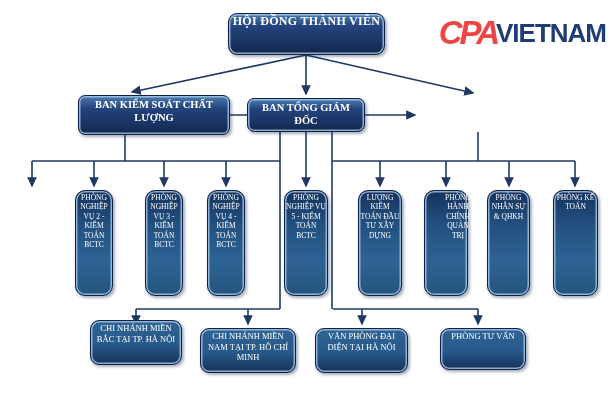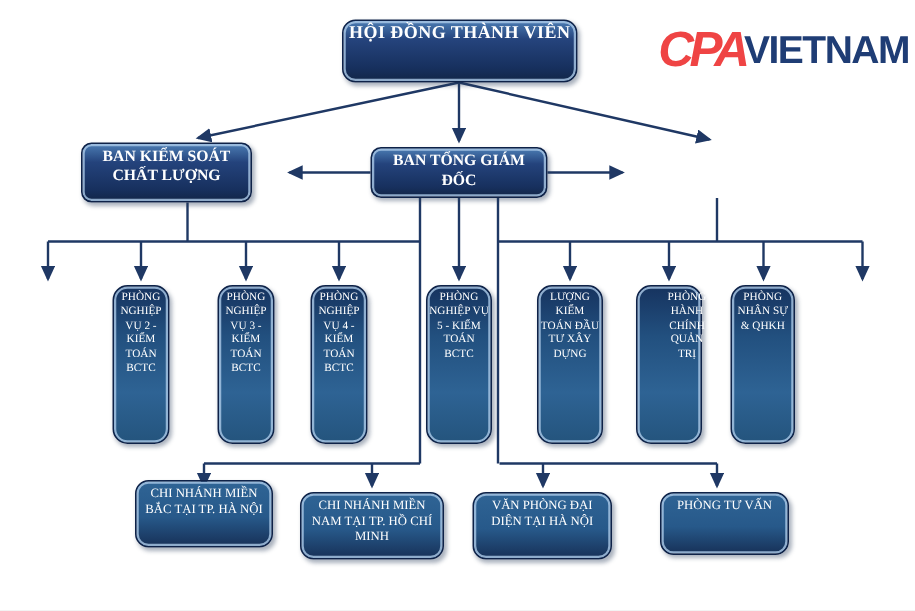--- a/index.html
+++ b/index.html
@@ -97,21 +97,21 @@
 
   <div class="logo">
     <span class="logo-cpa">CPA</span>
       <span class="logo-vn">VIETNAM</span>
   </div>
 
   <div class="box lvl1" style="left:228px;top:13px;width:157px;height:42px;">
     <span>HỘI ĐỒNG THÀNH VIÊN</span>
   </div>
 
-  <div class="box lvl2" style="left:54px;top:95px;width:114px;height:40px;">
+  <div class="box lvl2" style="left:78px;top:95px;width:152px;height:40px;">
     <span>BAN KIỂM SOÁT CHẤT LƯỢNG</span>
   </div>
   <div class="box lvl2" style="left:247px;top:98px;width:118px;height:34px;">
     <span>BAN TỔNG GIÁM ĐỐC</span>
   </div>
 
   <div class="box lvl3" style="left:75px;top:190px;width:38px;height:106px;">
     <span>PHÒNG NGHIỆP VỤ 2 - KIỂM TOÁN BCTC</span>
   </div>
   <div class="box lvl3" style="left:145px;top:190px;width:38px;height:106px;">
@@ -125,20 +125,23 @@
   </div>
   <div class="box lvl3" style="left:358px;top:190px;width:44px;height:106px;">
     <span>LƯỢNG KIỂM TOÁN ĐẦU TƯ XÂY DỰNG</span>
   </div>
   <div class="box lvl3" style="left:424px;top:190px;width:44px;height:106px;padding-left:25px;">
     <span>PHÒNG HÀNH CHÍNH QUẢN TRỊ</span>
   </div>
   <div class="box lvl3" style="left:487px;top:190px;width:43px;height:106px;">
     <span>PHÒNG NHÂN SỰ &amp; QHKH</span>
   </div>
+  <div class="box lvl3" style="left:553px;top:190px;width:45px;height:106px;">
+    <span>PHÒNG KẾ TOÁN</span>
+  </div>
 
   <div class="box lvl4" style="left:90px;top:320px;width:92px;height:45px;">
     <span>CHI NHÁNH MIỀN BẮC TẠI TP. HÀ NỘI</span>
   </div>
   <div class="box lvl4" style="left:200px;top:328px;width:96px;height:45px;">
     <span>CHI NHÁNH MIỀN NAM TẠI TP. HỒ CHÍ MINH</span>
   </div>
   <div class="box lvl4" style="left:315px;top:328px;width:93px;height:45px;">
     <span>VĂN PHÒNG ĐẠI DIỆN TẠI HÀ NỘI</span>
   </div>

